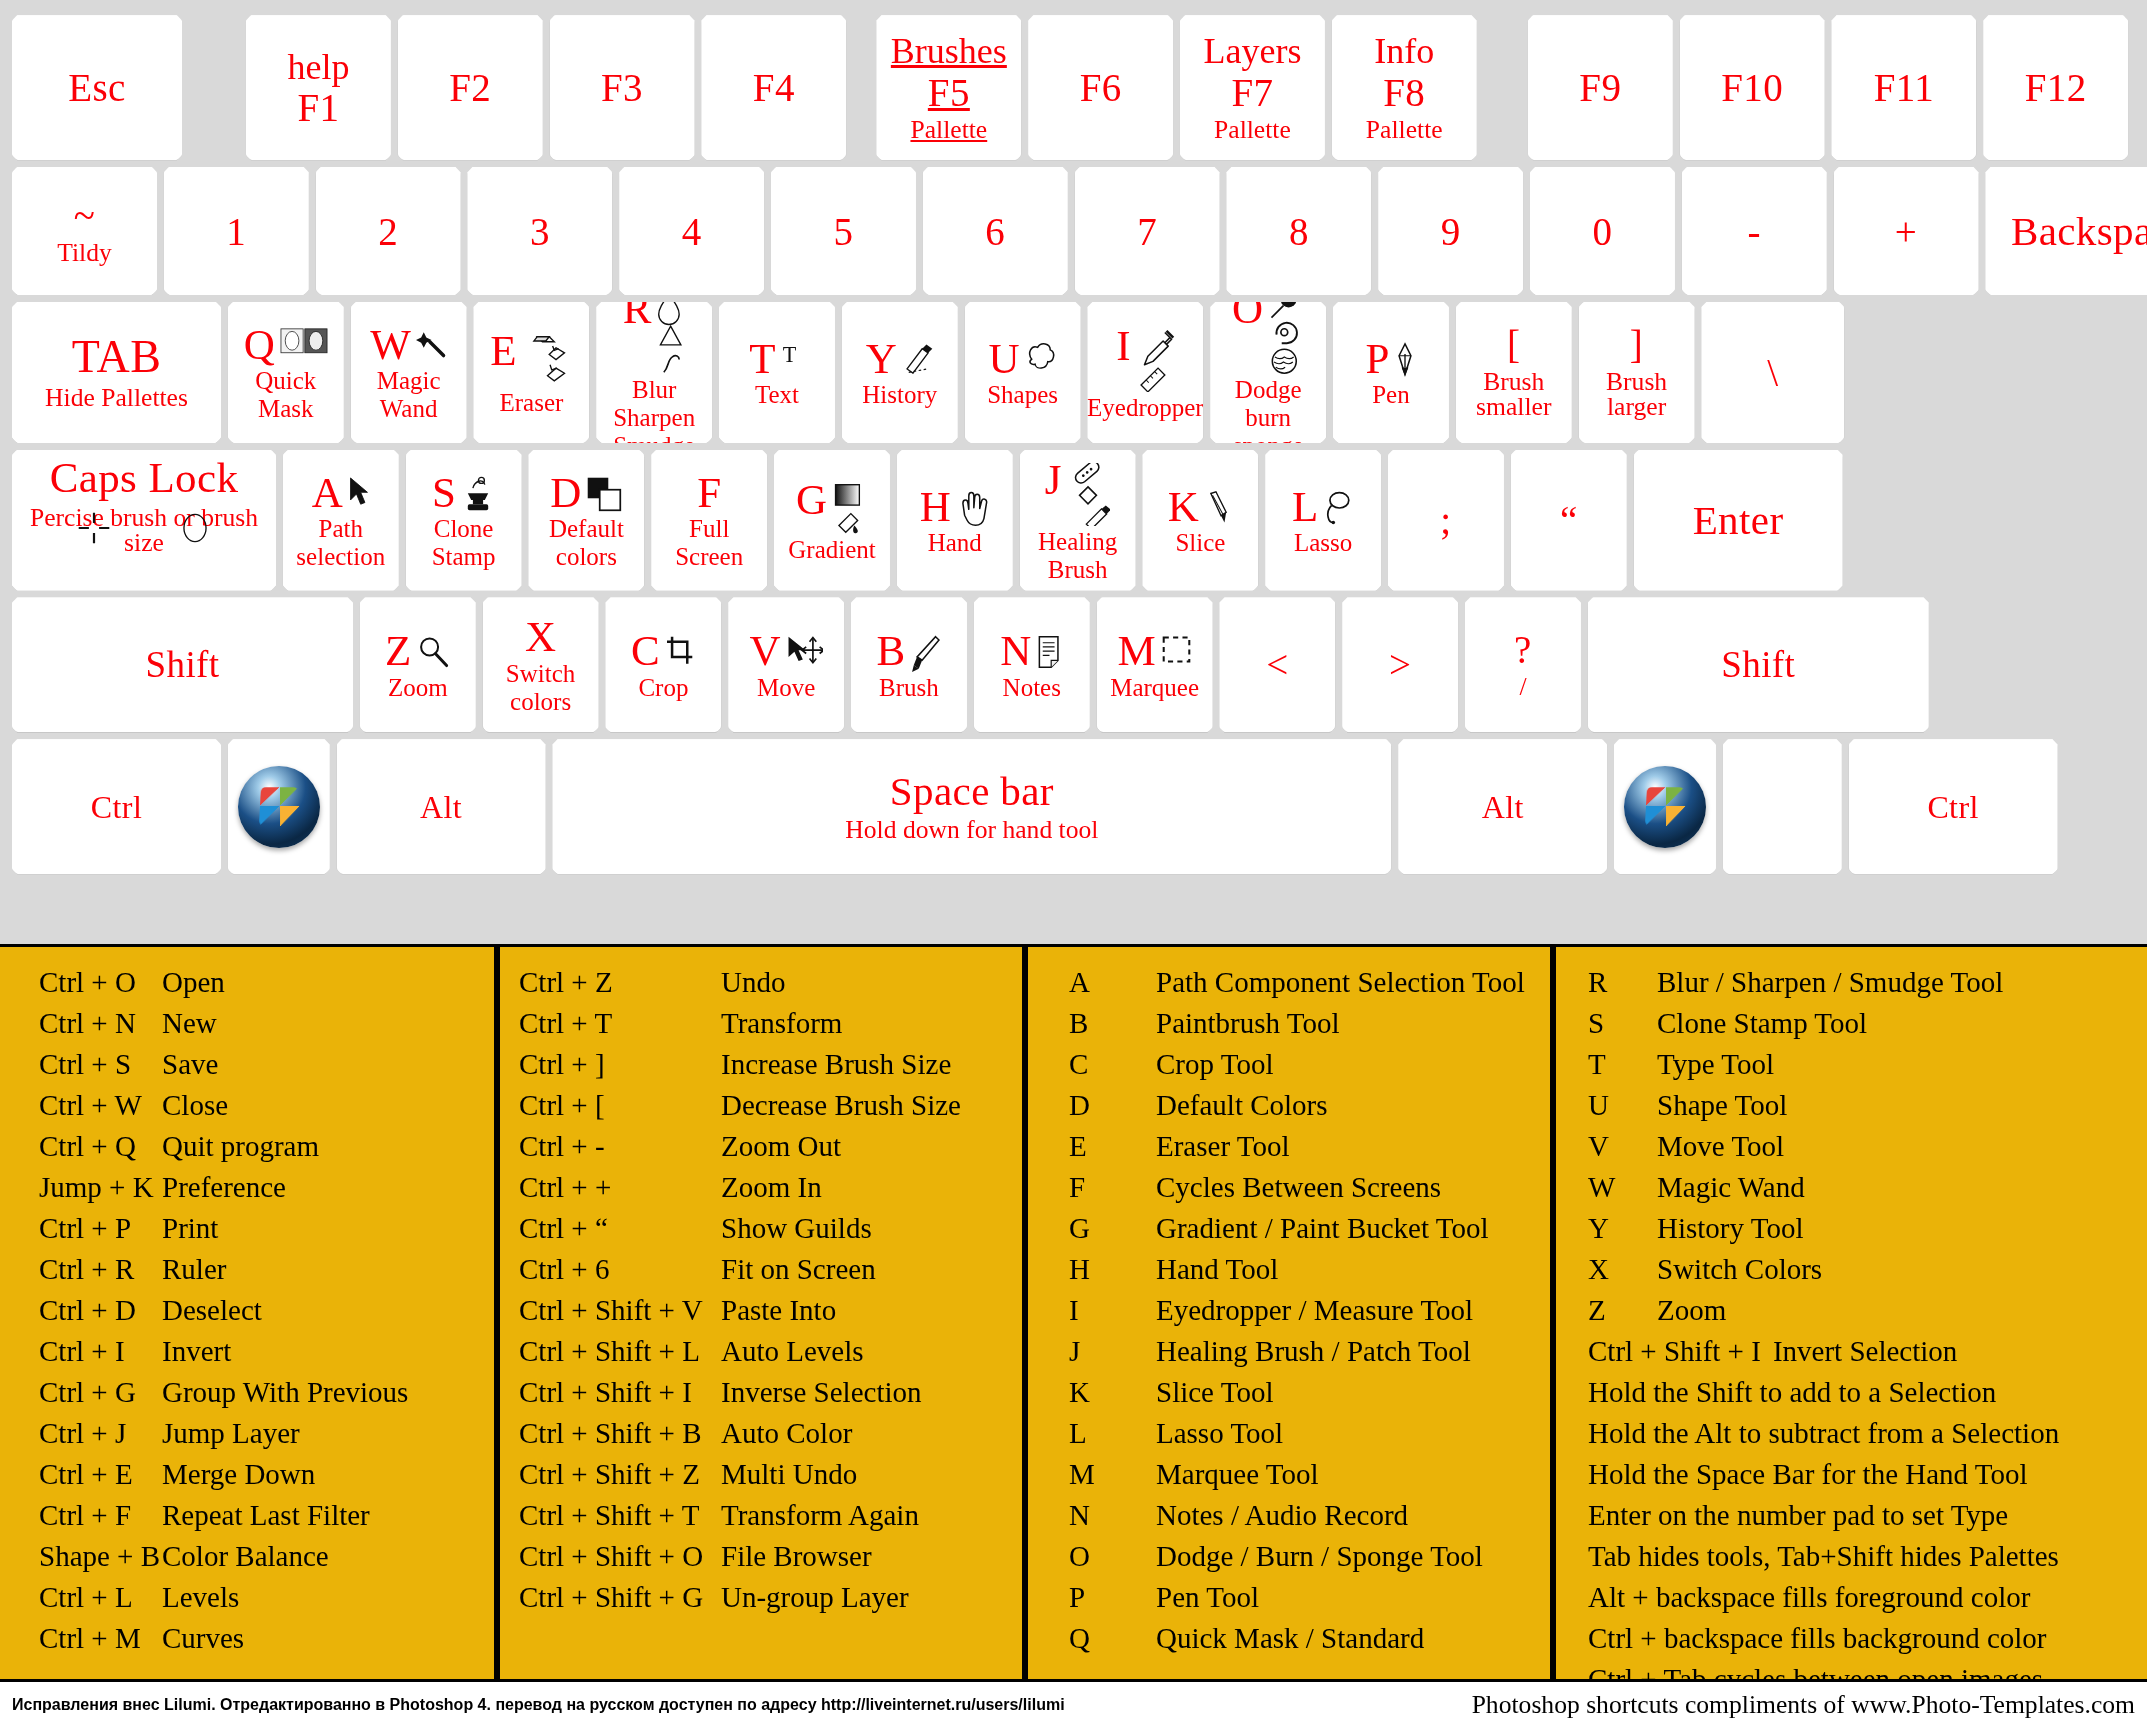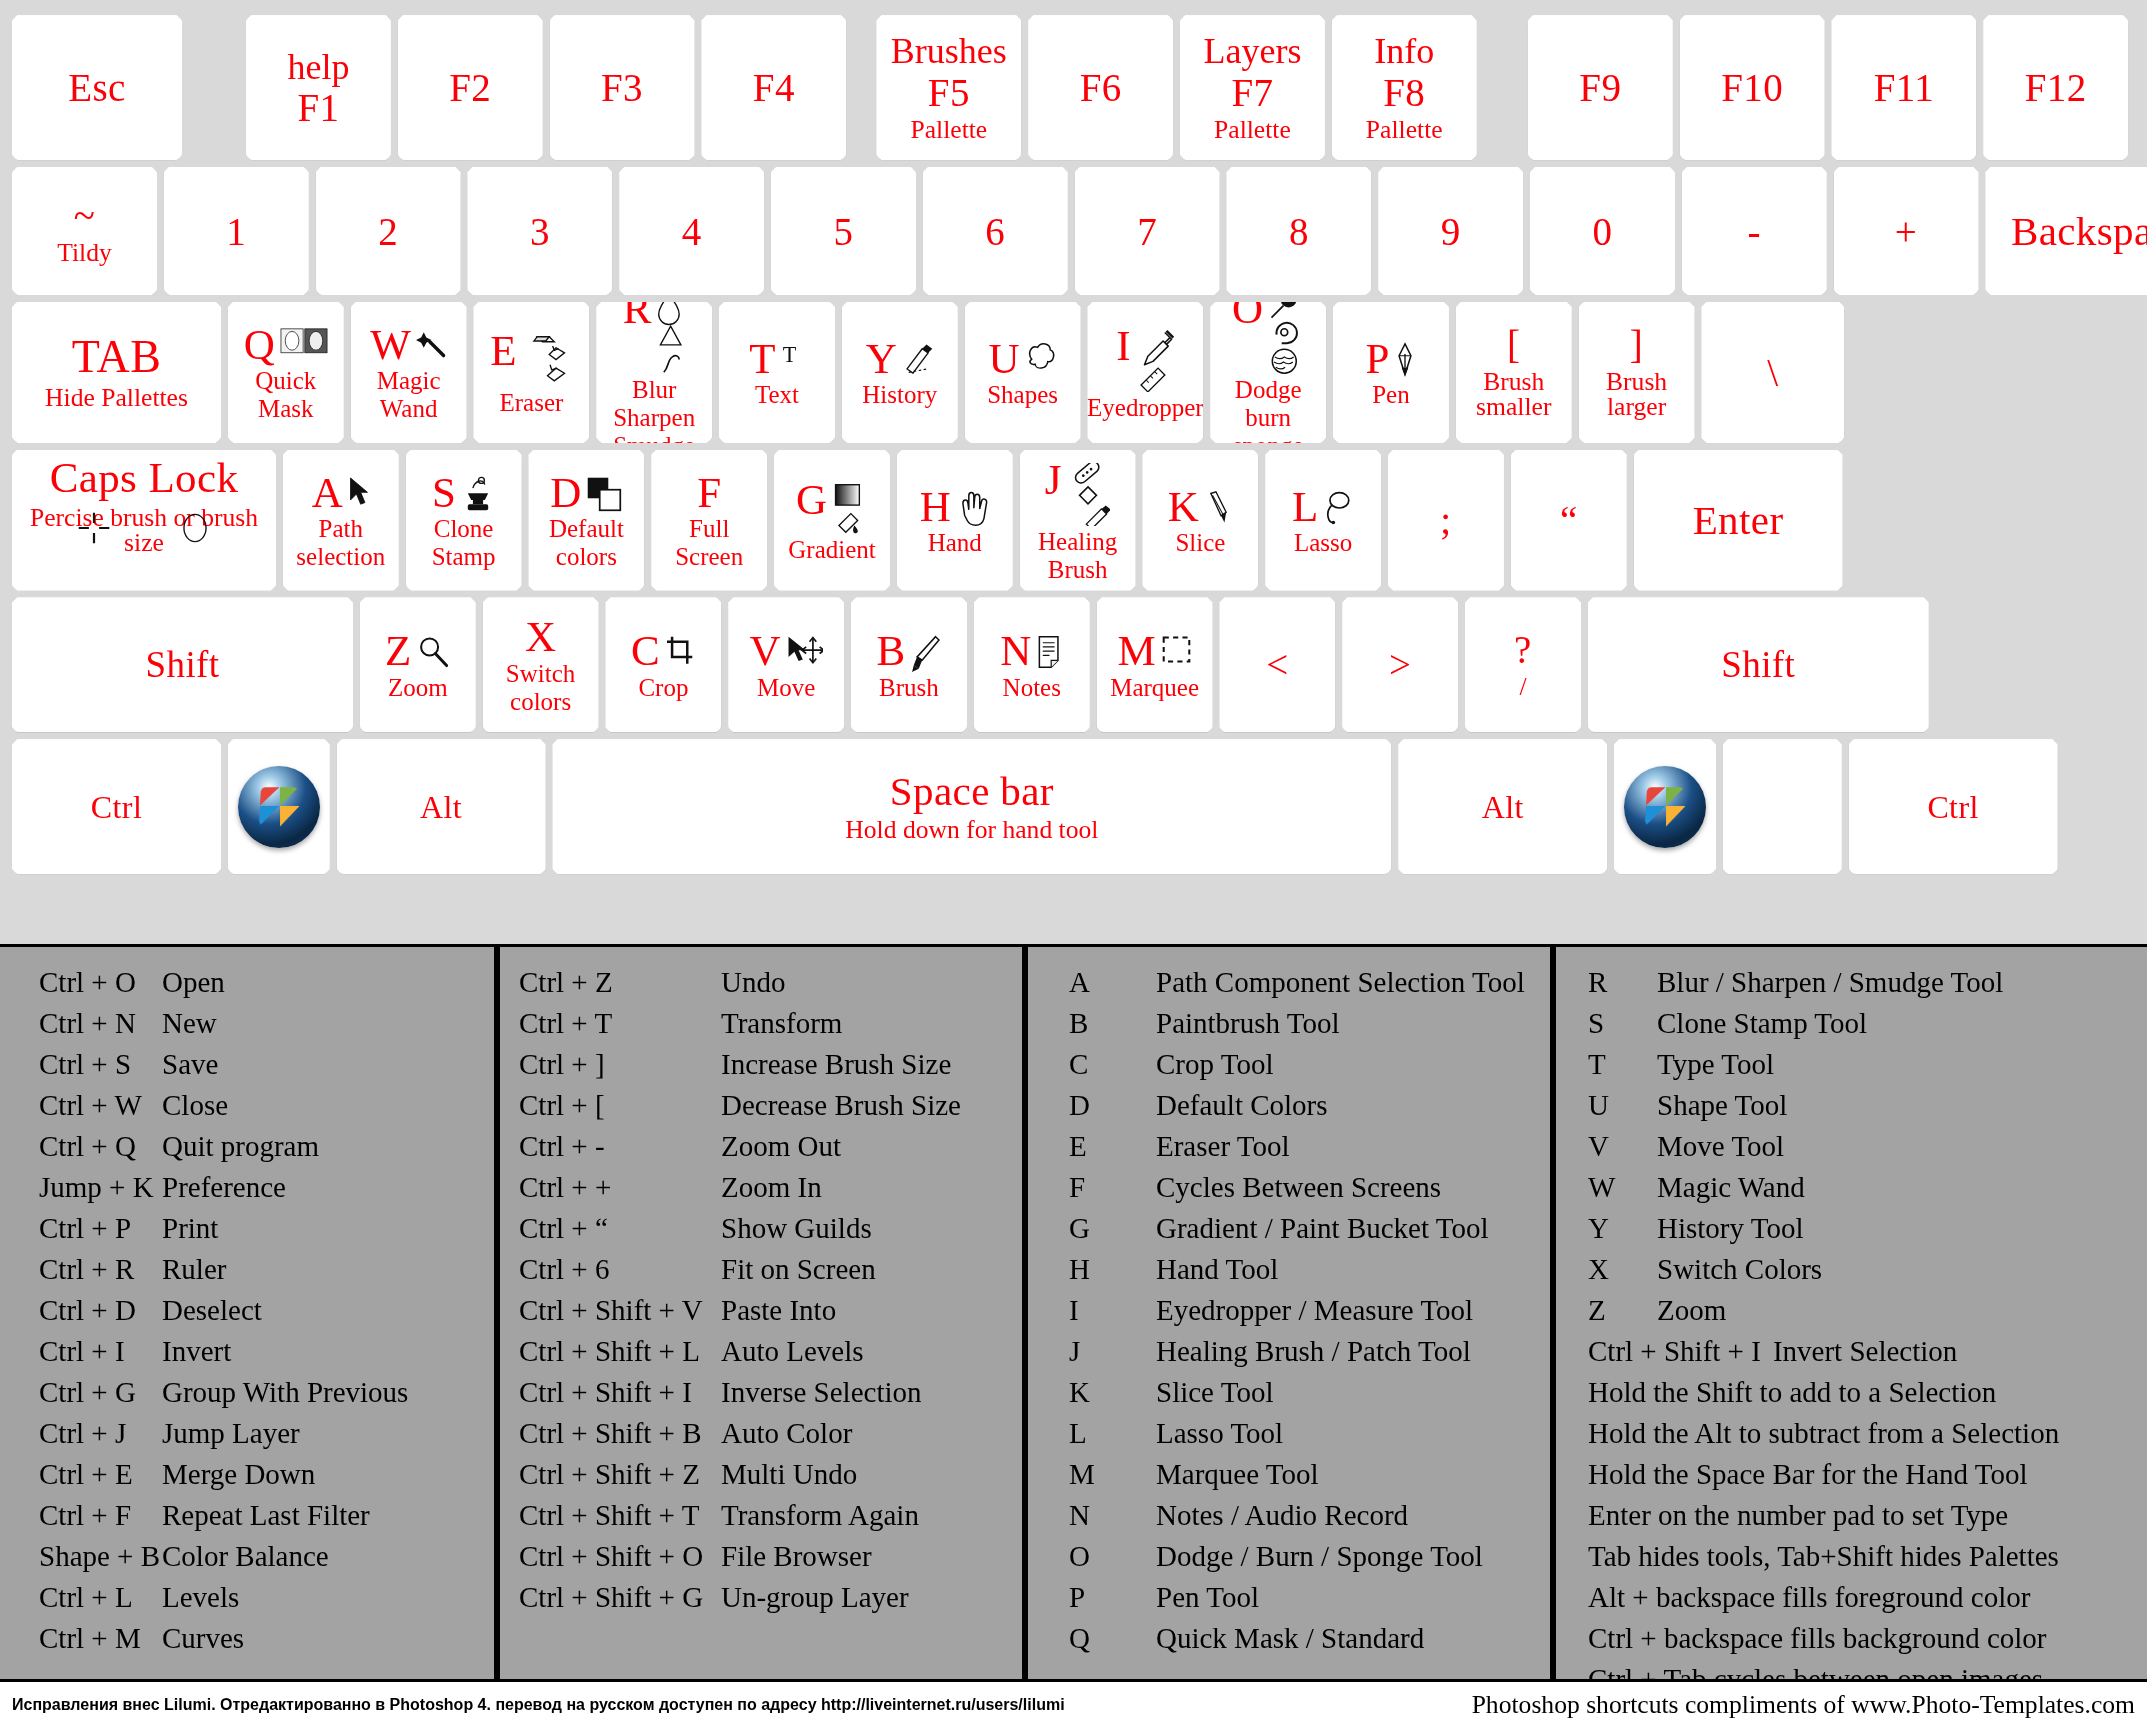--- a/index.html
+++ b/index.html
@@ -80,21 +80,21 @@
       linear-gradient(135deg,#f9b233 0%,#f9b233 49%,transparent 49%) 19.6px 19.6px/19.6px 19.6px no-repeat;
     border-radius: 5.1px;
     transform: perspective(51px) rotateX(8deg);
   }
 
   
   #lists {
     position: relative;
     width: 2147px;
     height: 783px;
-    background: #a3a3a3;
+    background: #eab308;
     display: flex;
     border-top: 3.4px solid #000;
   }
   .lcol {
     position: relative;
     padding: 15.3px 0 0 0;
     color: #000;
     font-size: 29px;
     line-height: 41px;
   }
@@ -147,21 +147,21 @@
         <div class="key" style="width: 145px; flex: 0 0 145px;">
           <div class="klabel">F2</div>
         </div>
         <div class="key" style="width: 145px; flex: 0 0 145px;">
           <div class="klabel">F3</div>
         </div>
         <div class="key" style="width: 145px; flex: 0 0 145px;">
           <div class="klabel">F4</div>
         </div>
         <div style="width: 32px; margin-right: 6.8px;"></div>
-        <div class="key" style="width: 145px; flex: 0 0 145px;">
+        <div class="key" style="width: 145px; flex: 0 0 145px; text-decoration: underline;">
           <div class="ktop">Brushes</div>
           <div class="klabel">F5</div>
           <div class="ksub">
             <div>Pallette</div>
           </div>
         </div>
         <div class="key" style="width: 145px; flex: 0 0 145px;">
           <div class="klabel">F6</div>
         </div>
         <div class="key" style="width: 145px; flex: 0 0 145px;">

